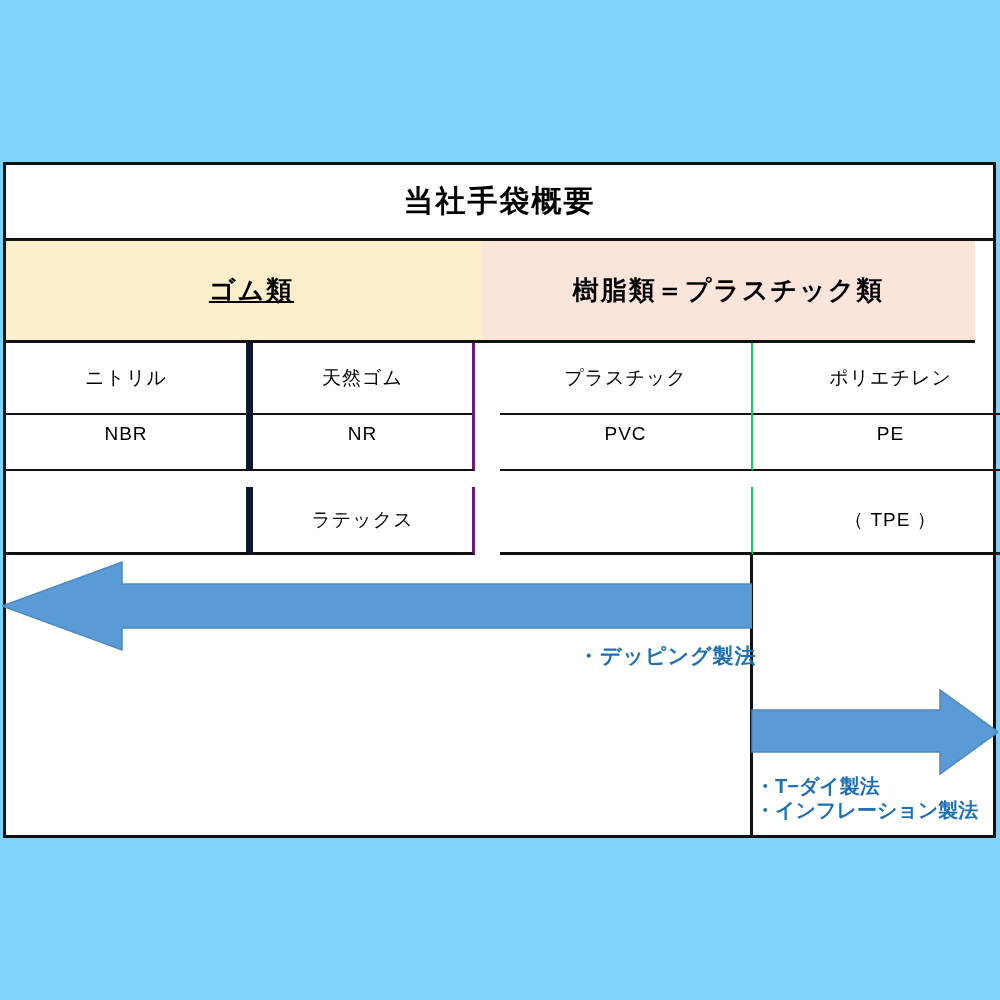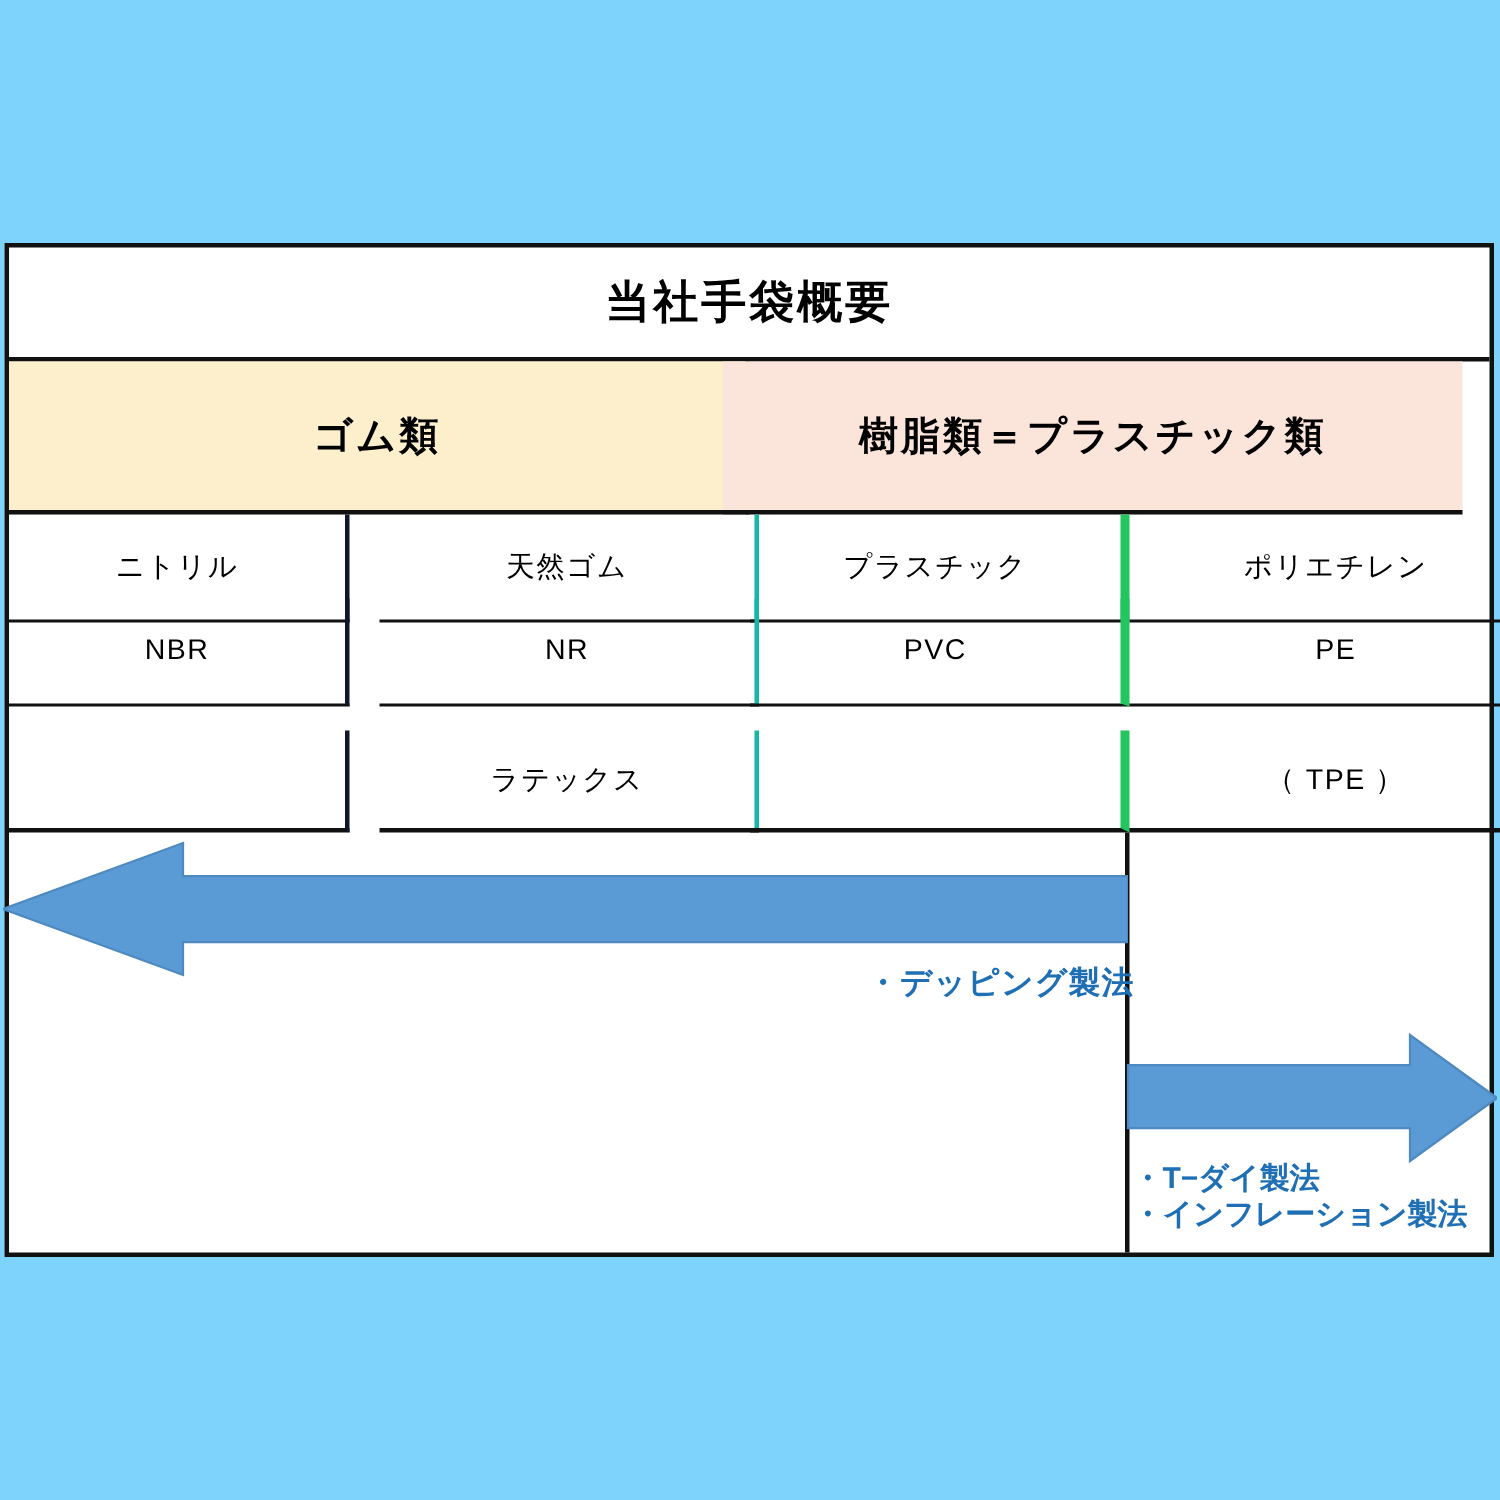--- a/index.html
+++ b/index.html
@@ -78,23 +78,23 @@
     width: 493px;
   }
 
   
   .data-cell {
     border-bottom: 2px solid #111111;
     font-size: 19px;
     font-weight: normal;
     letter-spacing: 1px;
   }
-  .data-cell.col0 { left: 0px;   width: 227px; border-right: 3px solid #0f172a; }
-  .data-cell.col1 { left: 247px; width: 253px; border-right: 3px solid #14b8a6; }
-  .data-cell.col2 { left: 494px; width: 253px; border-right: 6px solid #22c55e; }
+  .data-cell.col0 { left: 0px;   width: 247px; border-right: 7px solid #0f172a; }
+  .data-cell.col1 { left: 247px; width: 222px; border-right: 3px solid #701a75; }
+  .data-cell.col2 { left: 494px; width: 253px; border-right: 2px solid #22c55e; }
   .data-cell.col3 { left: 747px; width: 275px; justify-content: center; }
 
   .row-r1 { top: 178px;  height: 72px; }
   .row-r2 { top: 234px;  height: 72px; }
   .row-r3 { top: 322px;  height: 68px; border-bottom: 3px solid #111111; }
 
   
   .bottom-left {
     position: absolute;
     left: 0px;
@@ -146,21 +146,21 @@
 </style>
 </head>
 <body>
 
 <div id="canvas">
 
   <div class="table-frame">
 
     <div class="cell title-cell">当社手袋概要</div>
 
-    <div class="cell cat-cell cat-rubber" style="background:#FDEFCC;">
+    <div class="cell cat-cell cat-rubber" style="background:#FDEFCC;text-decoration:underline;">
       <span>ゴム類</span>
     </div>
     <div class="cell cat-cell cat-resin" style="background:#FBE4DA;">
       <span>樹脂類＝プラスチック類</span>
     </div>
 
     <div class="cell data-cell col0 row-r1">
       <span>ニトリル</span>
     </div>
     <div class="cell data-cell col1 row-r1">

